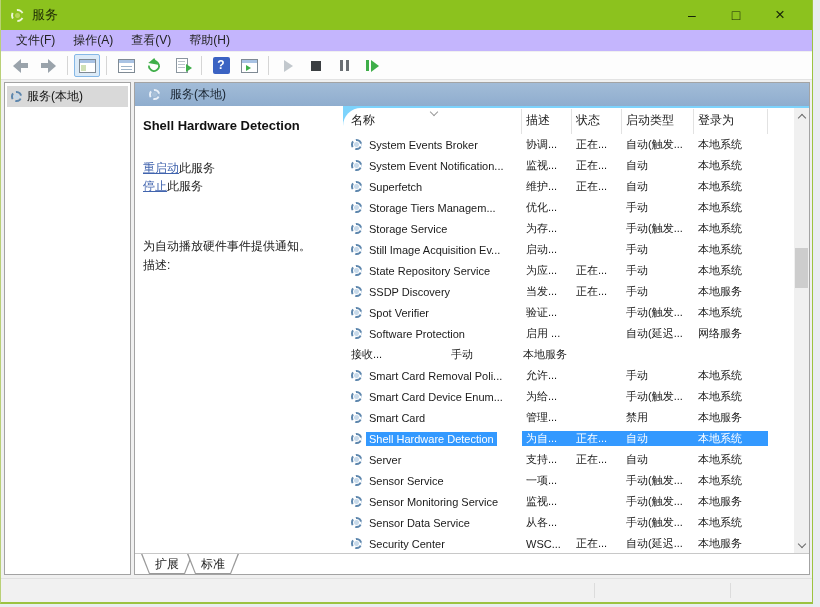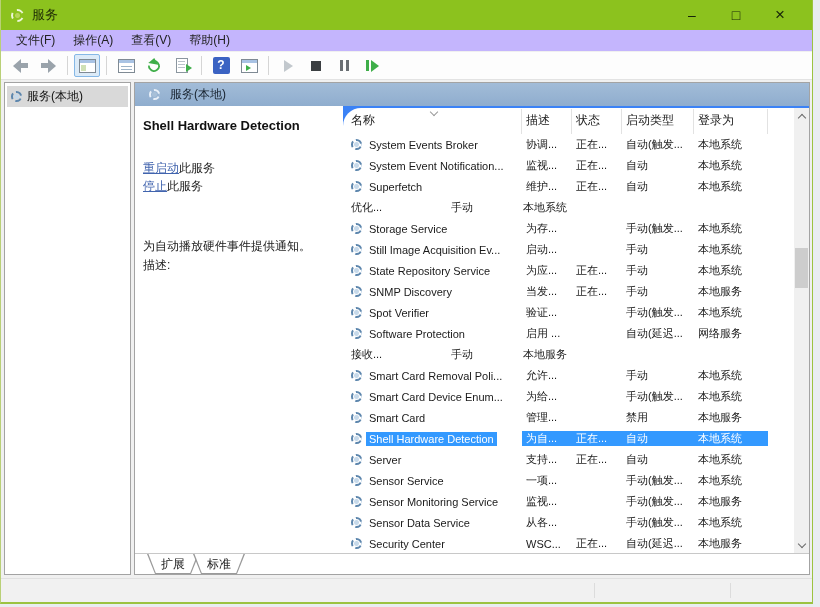--- a/index.html
+++ b/index.html
@@ -62,21 +62,21 @@
   .content { flex:1; display:flex; min-height:0; background:#d9e5f1; }
 
   
   .desc-panel { width:208px; flex:none; background:#fff; padding:12px 8px 0 8px; }
   .svc-title { font-size:13px; font-weight:bold; color:#111; }
   .svc-links { margin-top:26px; font-size:12px; color:#222; line-height:18px; }
   .svc-links a { color:#4164ae; text-decoration:underline; }
   .svc-desc { margin-top:42px; font-size:12px; color:#222; line-height:19px; }
 
   
-  .list-wrap { flex:1; position:relative; min-height:0; background:#3b82f6; }
+  .list-wrap { flex:1; position:relative; min-height:0; background:#7dd3fc; }
   .list-panel { position:absolute; left:0; top:2px; right:15px; bottom:0; background:#fff; border-top-left-radius:18px; overflow:hidden; }
   .lheader { display:flex; height:26px; align-items:flex-end; padding-left:4px; position:relative; }
   .hcell { font-size:12px; color:#222; border-right:1px solid #e2e2e2; padding:3px 4px 5px 4px; position:relative; }
   .hcell .sort { position:absolute; top:0px; left:50%; width:6px; height:6px; border-right:1px solid #9a9a9a; border-bottom:1px solid #9a9a9a; transform:translateX(-50%) rotate(45deg); }
   .rows { }
   .lrow { display:flex; height:21px; align-items:center; padding-left:4px; font-size:11px; color:#1a1a1a; }
   .lrow .cell { padding:0 4px; white-space:nowrap; overflow:hidden; }
   .c-name { display:flex; align-items:center; gap:4px; }
   .c-name .nm { padding:1px 3px; }
   .lrow.sel .nm, .lrow.sel .cell:not(.c-name) { background:#3399ff; color:#fff; }
@@ -84,21 +84,21 @@
 
   
   .vscroll { position:absolute; right:0; top:2px; width:15px; bottom:0; background:#f0f0f0; }
   .varrow { position:absolute; left:0; width:15px; height:16px; display:flex; align-items:center; justify-content:center; }
   .varrow i { width:6px; height:6px; border-right:1px solid #6a6a6a; border-bottom:1px solid #6a6a6a; }
   .varrow.up { top:0; } .varrow.up i { transform:rotate(-135deg); margin-top:3px; }
   .varrow.down { bottom:0; } .varrow.down i { transform:rotate(45deg); margin-bottom:3px; }
   .vthumb { position:absolute; left:1px; right:1px; top:140px; height:40px; background:#cdcdcd; }
 
   
-  .tabstrip { height:21px; flex:none; background:#fff; position:relative; border-top:1px solid #c8c8c8; padding-left:12px; display:flex;align-items:center; }
+  .tabstrip { height:21px; flex:none; background:#fff; position:relative; border-top:1px solid #c8c8c8; padding-left:6px; display:flex;align-items:center; }
   .tab { position:relative; margin-right:-6px; }
   .tab .outer { clip-path:polygon(0 0, 100% 0, calc(100% - 8px) 100%, 8px 100%); background:#9a9a9a; padding:0; }
   .tab .inner { clip-path:polygon(1.5px 0, calc(100% - 1.5px) 0, calc(100% - 8.8px) calc(100% - 1px), 8.8px calc(100% - 1px)); background:#fff; font-size:12px; color:#222; padding:3px 14px 3px 14px; line-height:14px; }
 
   
   .statusbar { position:absolute; left:0; right:0; bottom:0; height:24px; background:#f1f1f1; border-top:1px solid #e0e0e0; }
   .statusbar .sep { position:absolute; top:4px; bottom:4px; width:1px; background:#dcdcdc; }
   .sep1 { left:593px; } .sep2 { left:729px; }
 </style>
 </head>
@@ -241,20 +241,24 @@
     <div class="cell c-name w-name">
                     <span class="gear small"></span>
                     <span class="nm">Superfetch</span>
                   </div>
     <div class="cell w-desc">维护...</div>
     <div class="cell w-status">正在...</div>
     <div class="cell w-start">自动</div>
     <div class="cell w-logon">本地系统</div>
   </div>
                 <div class="lrow">
+    <div class="cell c-name w-name">
+                    <span class="gear small"></span>
+                    <span class="nm">Storage Tiers Managem...</span>
+                  </div>
     <div class="cell w-desc">优化...</div>
     <div class="cell w-status"></div>
     <div class="cell w-start">手动</div>
     <div class="cell w-logon">本地系统</div>
   </div>
                 <div class="lrow">
     <div class="cell c-name w-name">
                     <span class="gear small"></span>
                     <span class="nm">Storage Service</span>
                   </div>
@@ -279,21 +283,21 @@
                     <span class="nm">State Repository Service</span>
                   </div>
     <div class="cell w-desc">为应...</div>
     <div class="cell w-status">正在...</div>
     <div class="cell w-start">手动</div>
     <div class="cell w-logon">本地系统</div>
   </div>
                 <div class="lrow">
     <div class="cell c-name w-name">
                     <span class="gear small"></span>
-                    <span class="nm">SNMP Discovery</span>
+                    <span class="nm">SSDP Discovery</span>
                   </div>
     <div class="cell w-desc">当发...</div>
     <div class="cell w-status">正在...</div>
     <div class="cell w-start">手动</div>
     <div class="cell w-logon">本地服务</div>
   </div>
                 <div class="lrow">
     <div class="cell c-name w-name">
                     <span class="gear small"></span>
                     <span class="nm">Spot Verifier</span>

